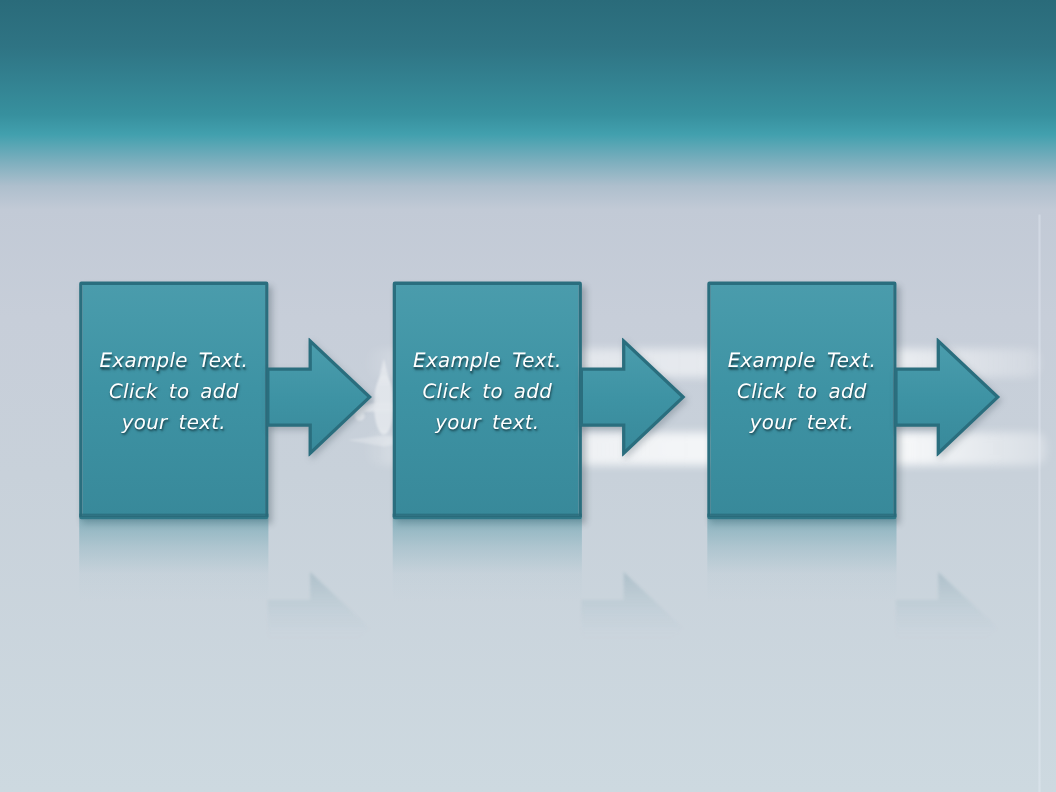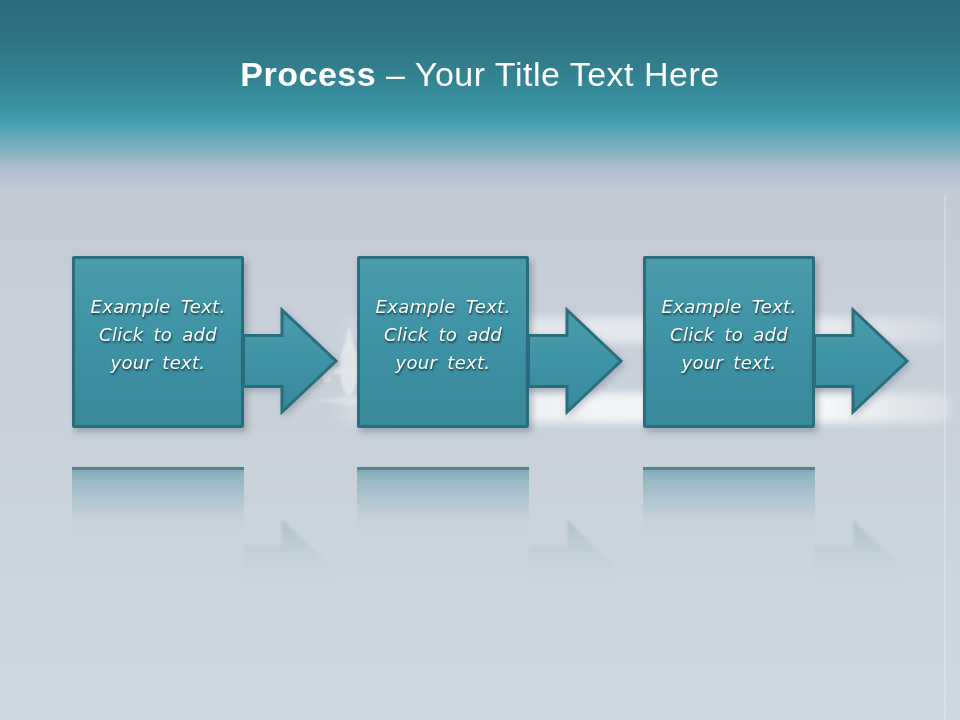--- a/index.html
+++ b/index.html
@@ -37,21 +37,21 @@
     background:linear-gradient(90deg,rgba(255,255,255,0) 0%,rgba(255,255,255,.55) 10%,
       rgba(255,255,255,.78) 45%,rgba(255,255,255,.82) 80%,rgba(255,255,255,.30) 99%,rgba(255,255,255,0) 100%);
   }
   .photo-edge{
     position:absolute;left:944px;top:195px;width:2px;height:525px;
     background:rgba(235,242,248,.35);
   }
   .airplane{position:absolute;left:296px;top:320px;opacity:.5;filter:blur(1px);}
   
   .box{
-    position:absolute;top:256px;width:172px;height:172px;box-sizing:border-box;
+    position:absolute;top:256px;width:172px;height:216px;box-sizing:border-box;
     border:3px solid #2a6e7e;border-radius:2px;
     background:linear-gradient(180deg,#4a9cac 0%,#3e93a4 45%,#38899a 100%);
     box-shadow:3px 4px 6px rgba(40,60,70,.30);
     display:flex;align-items:center;justify-content:center;
     cursor:pointer;
   }
   .box-1{left:72px;} .box-2{left:357px;} .box-3{left:643px;}
   .box-text{
     margin-top:-14px;text-align:center;color:#fff;
     font-family:"DejaVu Sans",sans-serif;font-style:italic;
@@ -102,23 +102,20 @@
   <div class="photo-edge"></div>
   <svg class="airplane" width="106" height="100" viewBox="0 0 106 100">
     <path d="M2 56 L46 46 L60 46 L104 56 L104 62 L60 54 L46 54 Z" fill="#ffffff" opacity="0.85"></path>
     <ellipse cx="53" cy="48" rx="9" ry="27" fill="#ffffff" opacity="0.9"></ellipse>
     <path d="M53 6 L47 30 L59 30 Z" fill="#ffffff" opacity="0.8"></path>
     <circle cx="31" cy="58" r="4.5" fill="#ffffff" opacity="0.8"></circle>
     <circle cx="75" cy="58" r="4.5" fill="#ffffff" opacity="0.8"></circle>
     <path d="M20 80 L53 76 L86 80 L53 86 Z" fill="#ffffff" opacity="0.5"></path>
   </svg>
 
-  <div class="title">
-    <span class="t-bold">Process</span><span> – Your Title Text Here</span>
-  </div>
 
   <div class="box box-1">
     <div class="box-text">
       <div>Example Text.</div>
       <div>Click to add</div>
       <div>your text.</div>
     </div>
   </div>
   <svg class="arrow arrow-1" width="97" height="108" viewBox="0 0 97 108">
     <polygon points="1.5,28.5 40,28.5 40,3 94,54 40,105 40,79.5 1.5,79.5" fill="url(#tealGrad)" stroke="#2a6e7e" stroke-width="3"></polygon>

